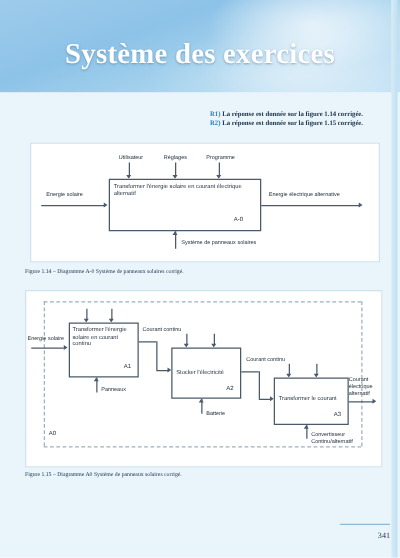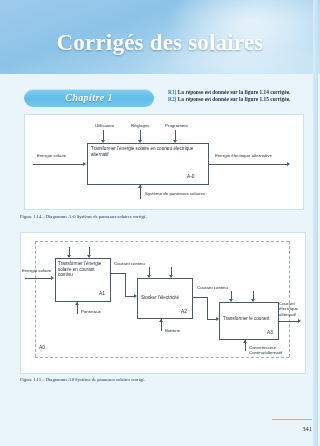--- a/index.html
+++ b/index.html
@@ -125,29 +125,26 @@
     position:absolute;right:8px;bottom:26px;width:40px;height:0;
     border-top:.8px solid #8fb9d4;
   }
 </style>
 </head>
 <body>
 
 <div id="page">
 
   <div class="sky">
-    <div class="sky-title">Corrigés des solaires</div>
+    <div class="sky-title">Système des exercices</div>
   </div>
 
   <div class="body-bg"></div>
   <div class="body-inner"></div>
 
-  <div class="chapitre">
-    <span>Chapitre 1</span>
-  </div>
 
   <div class="answers">
     <div class="ans-line">
       <span class="ans-tag">R1)</span>
       <span>La réponse est donnée sur la figure 1.14 corrigée.</span>
     </div>
     <div class="ans-line">
       <span class="ans-tag">R2)</span>
       <span>La réponse est donnée sur la figure 1.15 corrigée.</span>
     </div>

